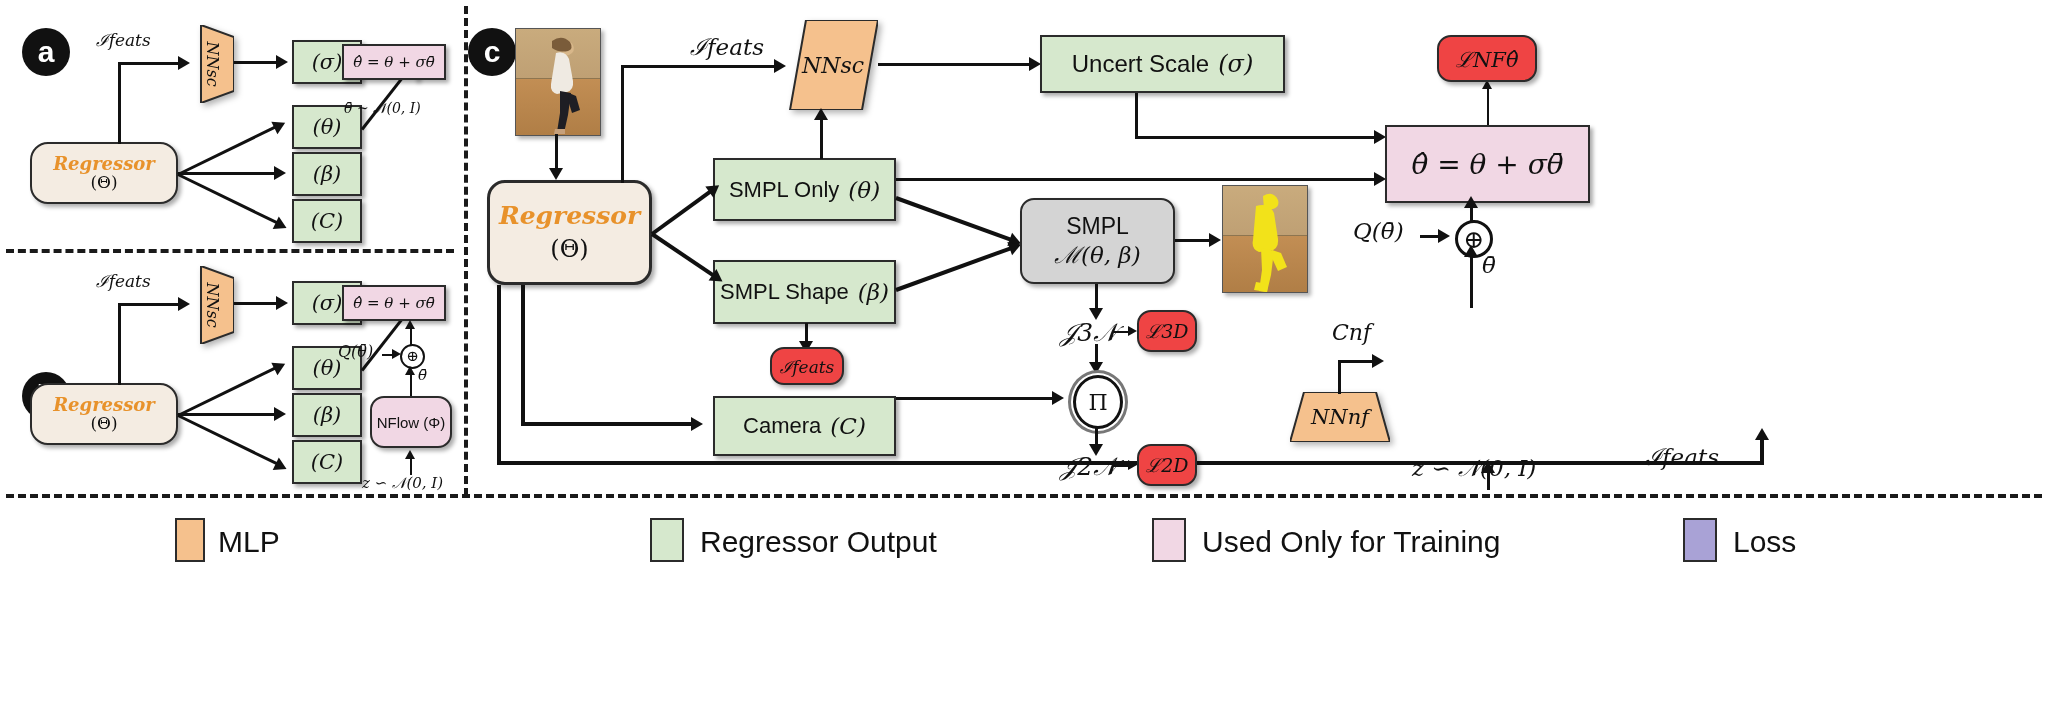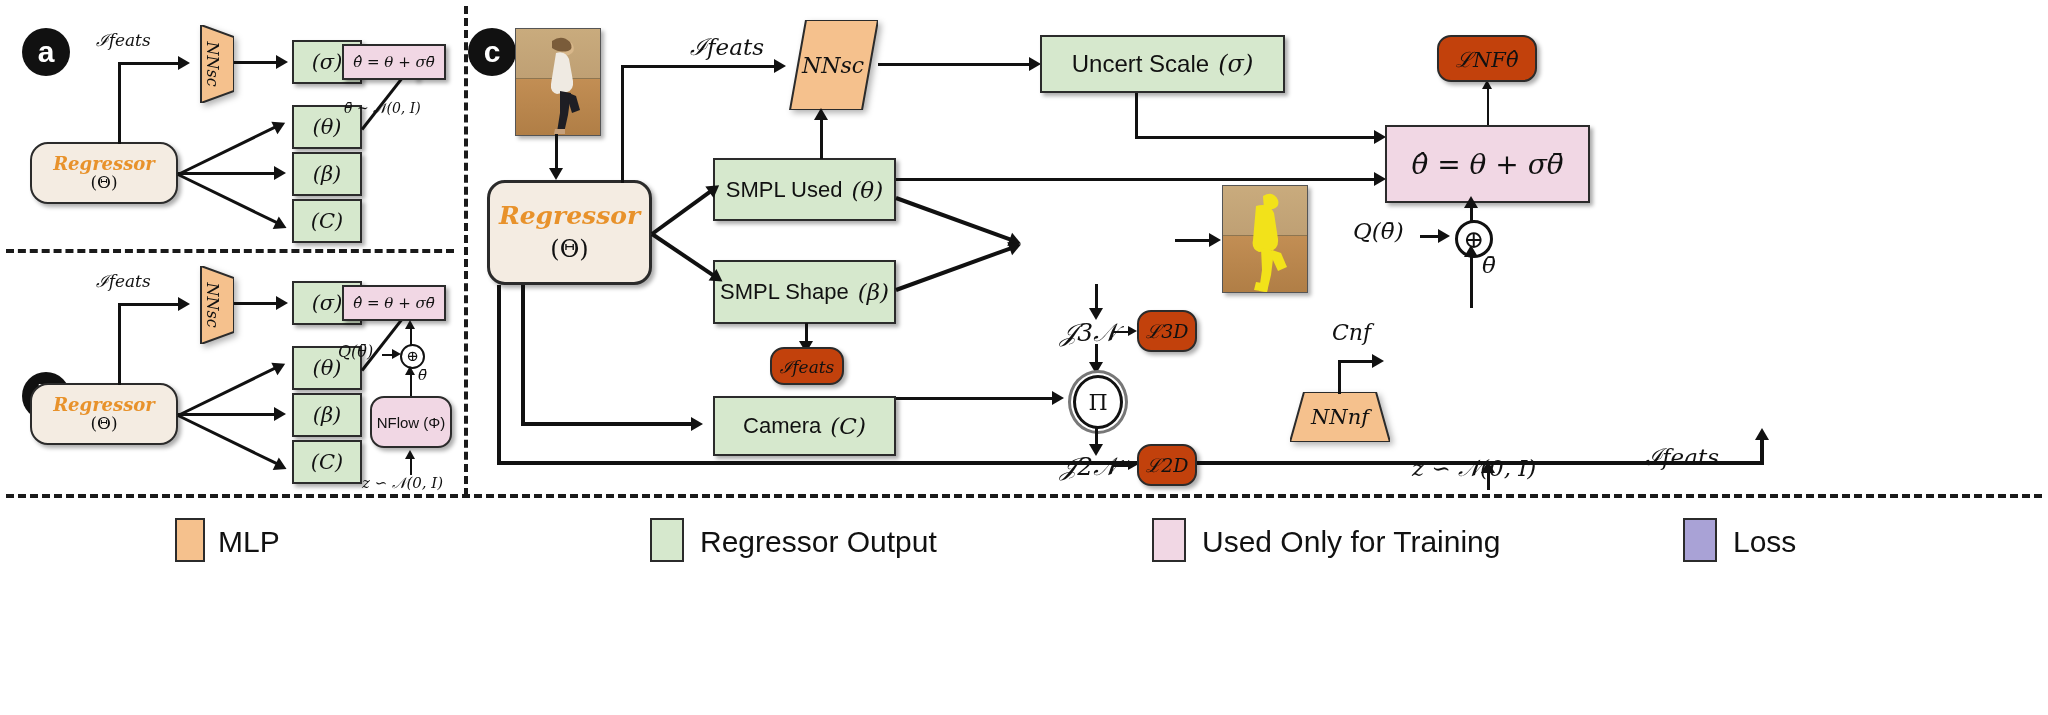--- a/index.html
+++ b/index.html
@@ -6,21 +6,21 @@
   body{width:2048px;height:715px;position:relative;overflow:hidden;
        font-family:"Liberation Sans", sans-serif;color:#111;}
   .canvas{position:absolute;inset:0;}
 
   
   .node{position:absolute;box-sizing:border-box;display:flex;
         align-items:center;justify-content:center;text-align:center;
         border:2px solid #2b2b2b;box-shadow:3px 3px 4px rgba(0,0,0,.33);}
   .green{background:#d6e8cd;}
   .pink{background:#f1d7e4;}
-  .purple{background:#c2410c;}
+  .purple{background:#ef4444;}
   .gray{background:#d4d4d4;}
   .cream{background:#f4ece2;}
 
   .rounded{border-radius:14px;}
   .rounded-lg{border-radius:18px;}
 
   .math{font-family:"DejaVu Serif", serif;font-style:italic;}
   .mathup{font-family:"DejaVu Serif", serif;}
   .sans{font-family:"Liberation Sans", sans-serif;}
 
@@ -278,21 +278,21 @@
   <div class="node green" style="left:1040px; top:35px; width:245px; height:58px;">
     <span class="sans" style="font-size:24px;">Uncert Scale</span>
     <span class="math" style="font-size:24px;margin-left:9px;">(σ)</span>
   </div>
 
   <div class="ln v" style="left:1135px; top:93px; height:45px;"></div>
   <div class="ln h" style="left:1135px; top:136px; width:243px;"></div>
   <div class="arrow ar-r" style="left:1374px; top:130px;"></div>
 
   <div class="node green" style="left:713px; top:158px; width:183px; height:63px;">
-    <span class="sans" style="font-size:22px;">SMPL Used</span>
+    <span class="sans" style="font-size:22px;">SMPL Only</span>
     <span class="math" style="font-size:23px;margin-left:9px;">(θ)</span>
   </div>
 
   <div class="ln v" style="left:820px; top:117px; height:42px;"></div>
   <div class="arrow ar-u" style="left:814px; top:108px;"></div>
 
   <div class="node green" style="left:713px; top:260px; width:183px; height:64px;">
     <span class="sans" style="font-size:22px;">SMPL Shape</span>
     <span class="math" style="font-size:23px;margin-left:9px;">(β)</span>
   </div>
@@ -326,20 +326,24 @@
 
   <div class="diag" style="left:896px; top:196px; width:122px; transform:rotate(20deg);">
       <div class="seg" style="height:4px;"></div>
       <div class="tip"></div>
     </div>
   <div class="diag" style="left:896px; top:288px; width:122px; transform:rotate(-20deg);">
       <div class="seg" style="height:4px;"></div>
       <div class="tip"></div>
     </div>
 
+  <div class="node gray rounded" style="left:1020px; top:198px; width:155px; height:86px; flex-direction:column; line-height:1.25;">
+    <span class="sans" style="font-size:23px;">SMPL</span>
+    <span class="math" style="font-size:23px;">ℳ(θ, β)</span>
+  </div>
 
   <div class="ln h" style="left:1175px; top:239px; width:38px;"></div>
   <div class="arrow ar-r" style="left:1209px; top:233px;"></div>
 
   <div class="photo" style="left:1222px; top:185px; width:84px; height:106px;">
     <div class="sky"></div>
       <div class="wallline"></div>
       <div class="floor"></div>
     <svg class="figure" style="left:0;top:0;" width="84" height="106" viewBox="0 0 84 106">
       <path d="M40 10 q10 -6 15 4 q2 7 -5 9 l-9 1 z" fill="#f2e21a"></path>

